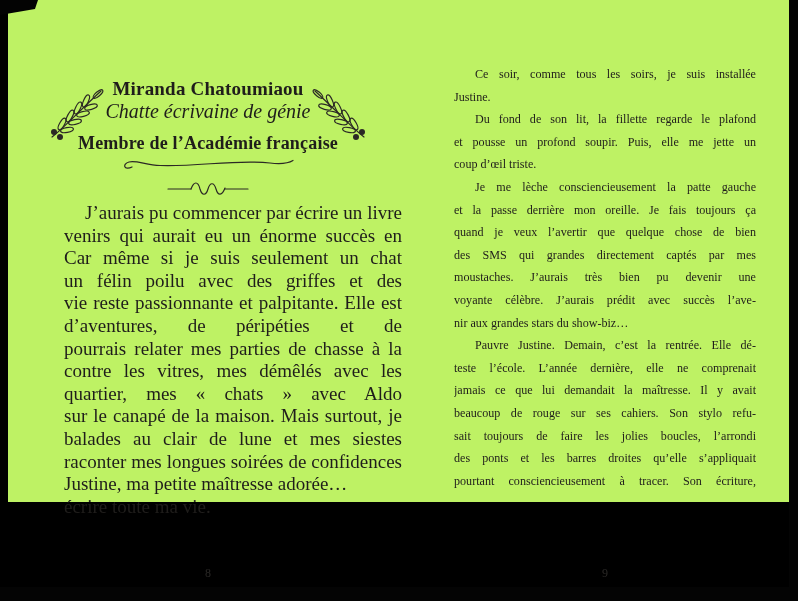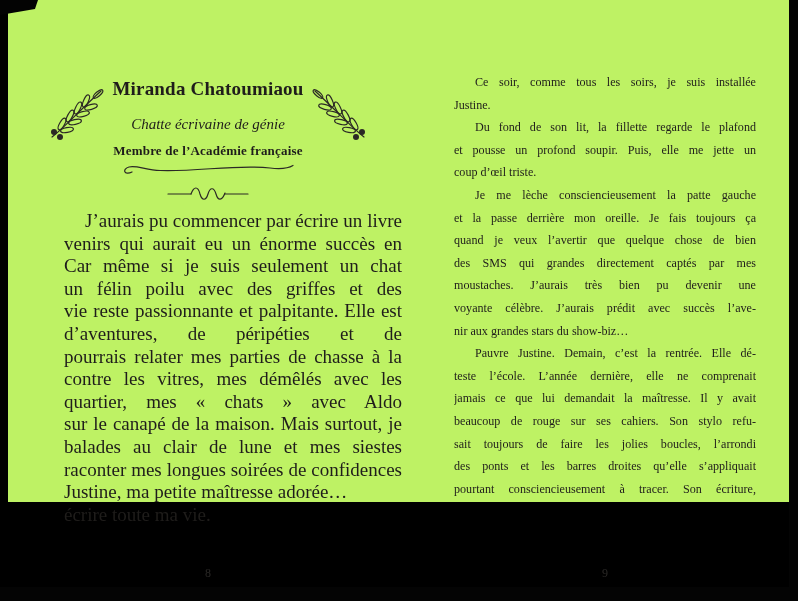--- a/index.html
+++ b/index.html
@@ -18,33 +18,33 @@
   .edge-bottom{position:absolute;left:0;bottom:0;width:798px;height:14px;background:#040404;}
 
   
   .chapter-header{
     position:absolute;left:30px;top:72px;width:340px;text-align:center;
   }
   .book-title{
     font-size:19px;font-weight:700;letter-spacing:.2px;margin:6px 0 0 0;
   }
   .book-subtitle{
-    font-style:italic;font-size:15px;margin-top:16px;
+    font-style:italic;font-size:20px;margin-top:0;
   }
   .book-membership{
-    font-weight:700;font-size:13px;margin-top:10px;letter-spacing:.2px;
+    font-weight:700;font-size:18px;margin-top:10px;letter-spacing:.2px;
   }
   .branch{position:absolute;top:14px;width:58px;height:54px;}
   .branch.left{left:10px;}
   .branch.right{right:10px;transform:scaleX(-1);}
   .flourish{display:block;margin:2px auto 0 auto;}
   .divider{display:block;margin:8px auto 0 auto;}
 
   
-  .page-body{position:absolute;margin-top:8px;}
+  .page-body{position:absolute;}
   #left-body{left:56px;top:202px;width:338px;font-size:19px;}
   #right-body{left:446px;top:63px;width:302px;font-size:12.1px;}
   .line{
     line-height:22.6px;height:22.6px;overflow:hidden;
     text-align:justify;text-align-last:justify;-moz-text-align-last:justify;
   }
   .line.para-end{text-align-last:left;-moz-text-align-last:left;}
   .line.first{text-indent:21px;}
 
   .page-number{

